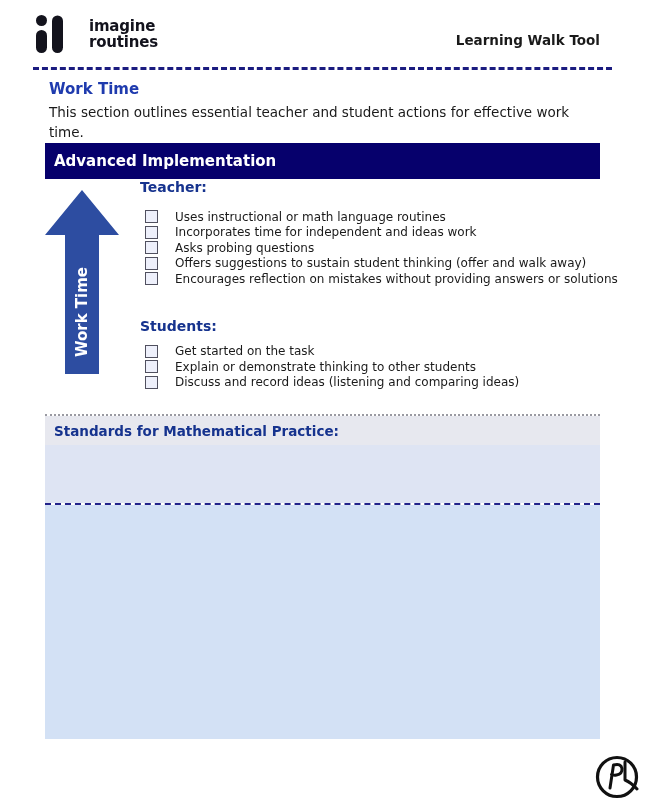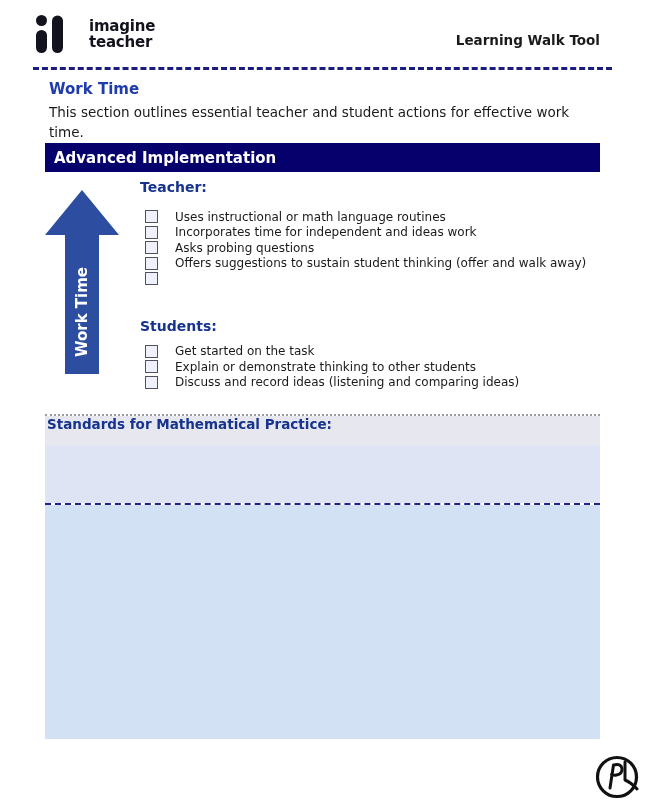--- a/index.html
+++ b/index.html
@@ -40,21 +40,21 @@
     position: absolute; top: 80px; left: 49px;
     font-size: 15px; font-weight: bold; color: #1f3bae;
   }
   .section-desc {
     position: absolute; top: 102px; left: 49px; width: 530px;
     font-size: 13.5px; color: #1a1a1a; line-height: 20px;
   }
 
   
   .banner {
-    position: absolute; top: 143px; left: 45px; width: 555px; height: 29px;
+    position: absolute; top: 143px; left: 45px; width: 555px; height: 36px;
     background: #06006c;
     display: flex; align-items: center;
     padding-left: 9px;
   }
   .banner-title { font-size: 15px; font-weight: bold; color: #ffffff; }
 
   
   .arrow-wrap { position: absolute; top: 190px; left: 45px; }
   .arrow-label-text {
     font-family: "DejaVu Sans", "Liberation Sans", sans-serif;
@@ -83,21 +83,21 @@
   .check-text { font-size: 12px; color: #1a1a1a; white-space: nowrap; }
   .students-heading { margin-top: 31px; }
 
   
   .standards {
     position: absolute; top: 414px; left: 45px; width: 555px;
     border-top: 2px dotted #9a9aa2;
   }
   .standards-header {
     height: 29px; background: #e7e8ef;
-    display: flex; padding-left: 2px;
+    display: flex; align-items: center; padding-left: 9px;
   }
   .standards-heading { font-size: 13.5px; font-weight: bold; color: #16338e; }
   .standards-mid { height: 58px; background: #dee4f3; }
   .standards-divider { height: 0; border-top: 2px dashed #22228a; }
   .standards-main { height: 234px; background: #d3e1f5; }
 
   
   .pl-stamp { position: absolute; top: 752px; left: 593px; }
 </style>
 </head>
@@ -107,21 +107,21 @@
 
   <div class="header">
     <div class="brand">
       <svg width="28" height="38" viewBox="0 0 28 38">
         <circle cx="5.5" cy="5.5" r="5.5" fill="#13131d"></circle>
         <rect x="0" y="15" width="11" height="23" rx="5.5" fill="#13131d"></rect>
         <rect x="16" y="0.5" width="11" height="37.5" rx="5.5" fill="#13131d"></rect>
       </svg>
       <div class="brand-text">
         <div>imagine</div>
-        <div>teacher</div>
+        <div>routines</div>
       </div>
     </div>
     <div class="doc-title">Learning Walk Tool</div>
   </div>
   <div class="header-rule"></div>
 
   <div class="section-title">Work Time</div>
   <div class="section-desc">This section outlines essential teacher and student actions for effective work time.</div>
 
   <div class="banner">
@@ -156,20 +156,21 @@
           <span class="check-text">Asks probing questions</span>
         </div>
 
         <div class="check-item">
           <span class="checkbox"></span>
           <span class="check-text">Offers suggestions to sustain student thinking (offer and walk away)</span>
         </div>
 
         <div class="check-item">
           <span class="checkbox"></span>
+          <span class="check-text">Encourages reflection on mistakes without providing answers or solutions</span>
         </div>
       </div>
 
     <div class="group-heading students-heading">Students:</div>
 
     <div class="check-list students">
 
         <div class="check-item">
           <span class="checkbox"></span>
           <span class="check-text">Get started on the task</span>

